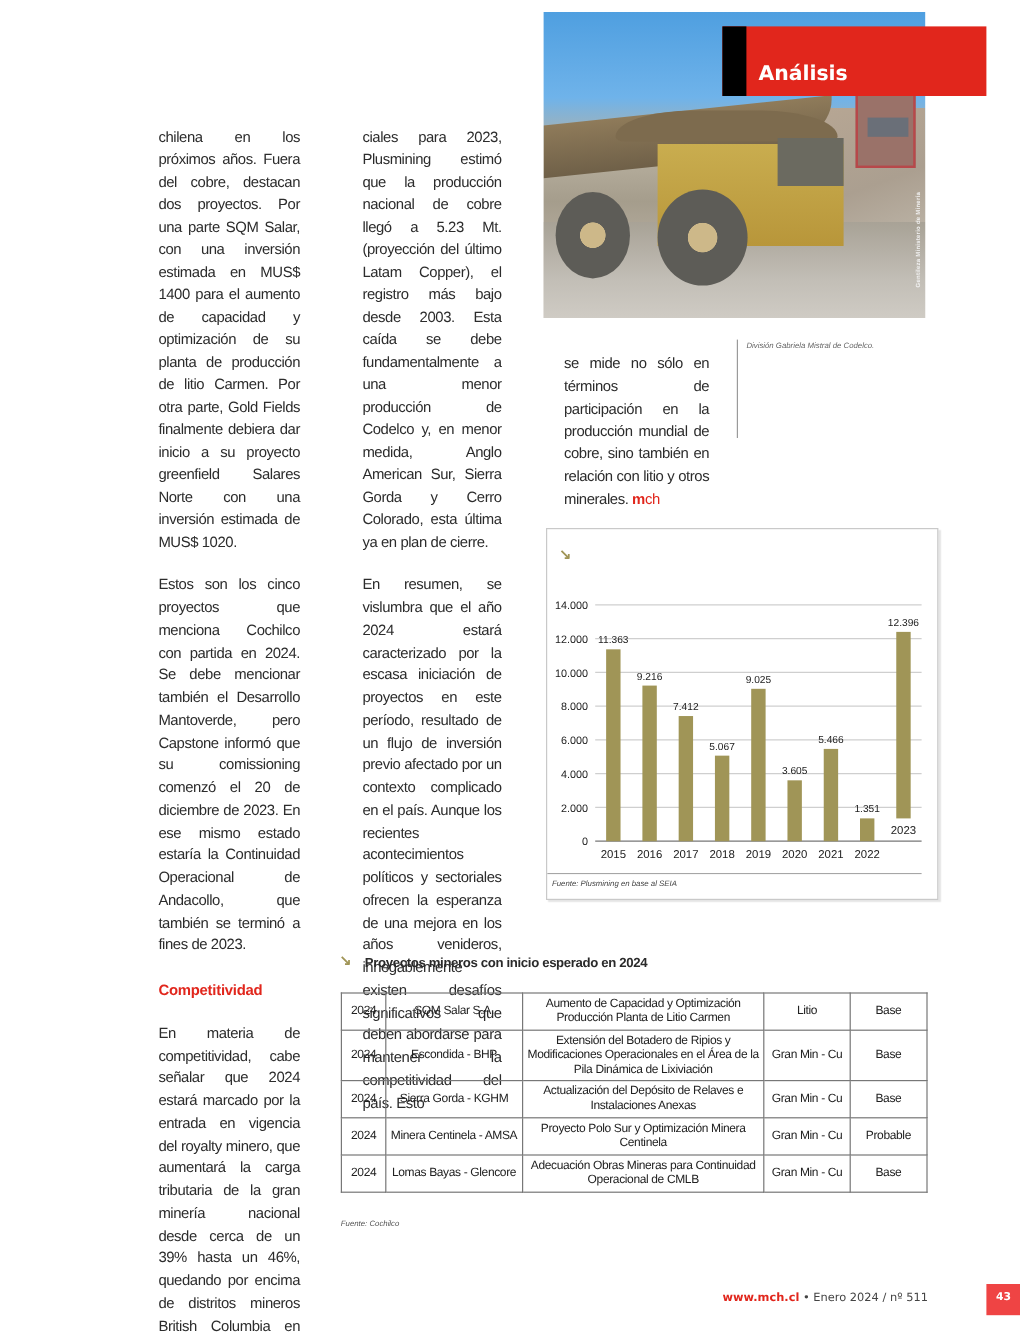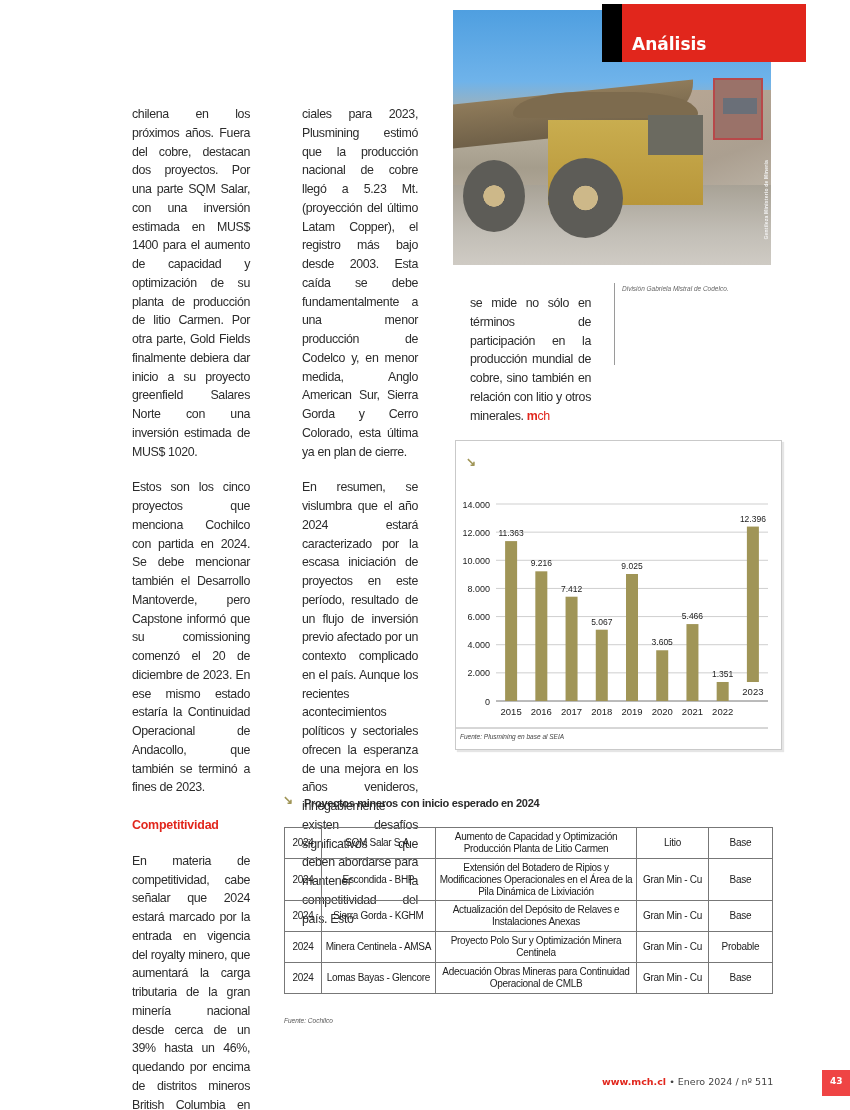--- a/index.html
+++ b/index.html
@@ -16,21 +16,21 @@
   .photo .bed { position: absolute; left: 0; top: 82px; width: 240px; height: 44px; background: linear-gradient(180deg, #8f7b5a, #6f6048); border-radius: 0 0 60px 0 / 0 0 40px 0; transform: skewY(-6deg); }
   .photo .canopy { position: absolute; left: 60px; top: 82px; width: 185px; height: 26px; background: #7d6b4e; border-radius: 90px 90px 10px 10px / 30px 30px 6px 6px; }
   .photo .body { position: absolute; left: 95px; top: 110px; width: 155px; height: 85px; background: linear-gradient(180deg, #c9ad4f, #b8963a); }
   .photo .cab { position: absolute; left: 195px; top: 105px; width: 55px; height: 40px; background: #6b6a60; }
   .photo .wheel { position: absolute; border-radius: 50%; background: radial-gradient(circle, #cdb889 0 22%, #5d5c57 23% 100%); }
   .photo .w1 { left: 10px; top: 150px; width: 62px; height: 72px; }
   .photo .w2 { left: 95px; top: 148px; width: 75px; height: 80px; }
   .photo .credit { position: absolute; right: 2px; top: 150px; writing-mode: vertical-rl; transform: rotate(180deg); font-size: 5px; color: #f2f2f2; font-weight: bold; letter-spacing: 0.2px; }
 
   
-  .section-tab { position: absolute; left: 602px; top: 4px; width: 204px; height: 58px; background: #e1261c; }
+  .section-tab { position: absolute; left: 602px; top: 22px; width: 220px; height: 58px; background: #e1261c; }
   .section-tab .black { position: absolute; left: 0; top: 0; width: 20px; height: 100%; background: #000; }
   .section-tab .label { position: absolute; left: 30px; top: 30px; color: #fff; font-family: "DejaVu Sans", sans-serif; font-weight: bold; font-size: 17px; }
 
   
   .col { position: absolute; font-size: 12.4px; line-height: 18.75px; color: #2c2c2c; text-align: justify; letter-spacing: -0.35px; }
   .col p { margin: 17px; }
   .col1 { left: 115px; top: 88px; width: 152px; }
   .col2 { left: 285px; top: 88px; width: 150px; }
   .col3 { left: 453px; top: 277px; width: 155px; }
   .subhead { color: #e1261c; font-weight: bold; font-size: 12.4px; margin-top: 19px !important; letter-spacing: -0.2px; }

